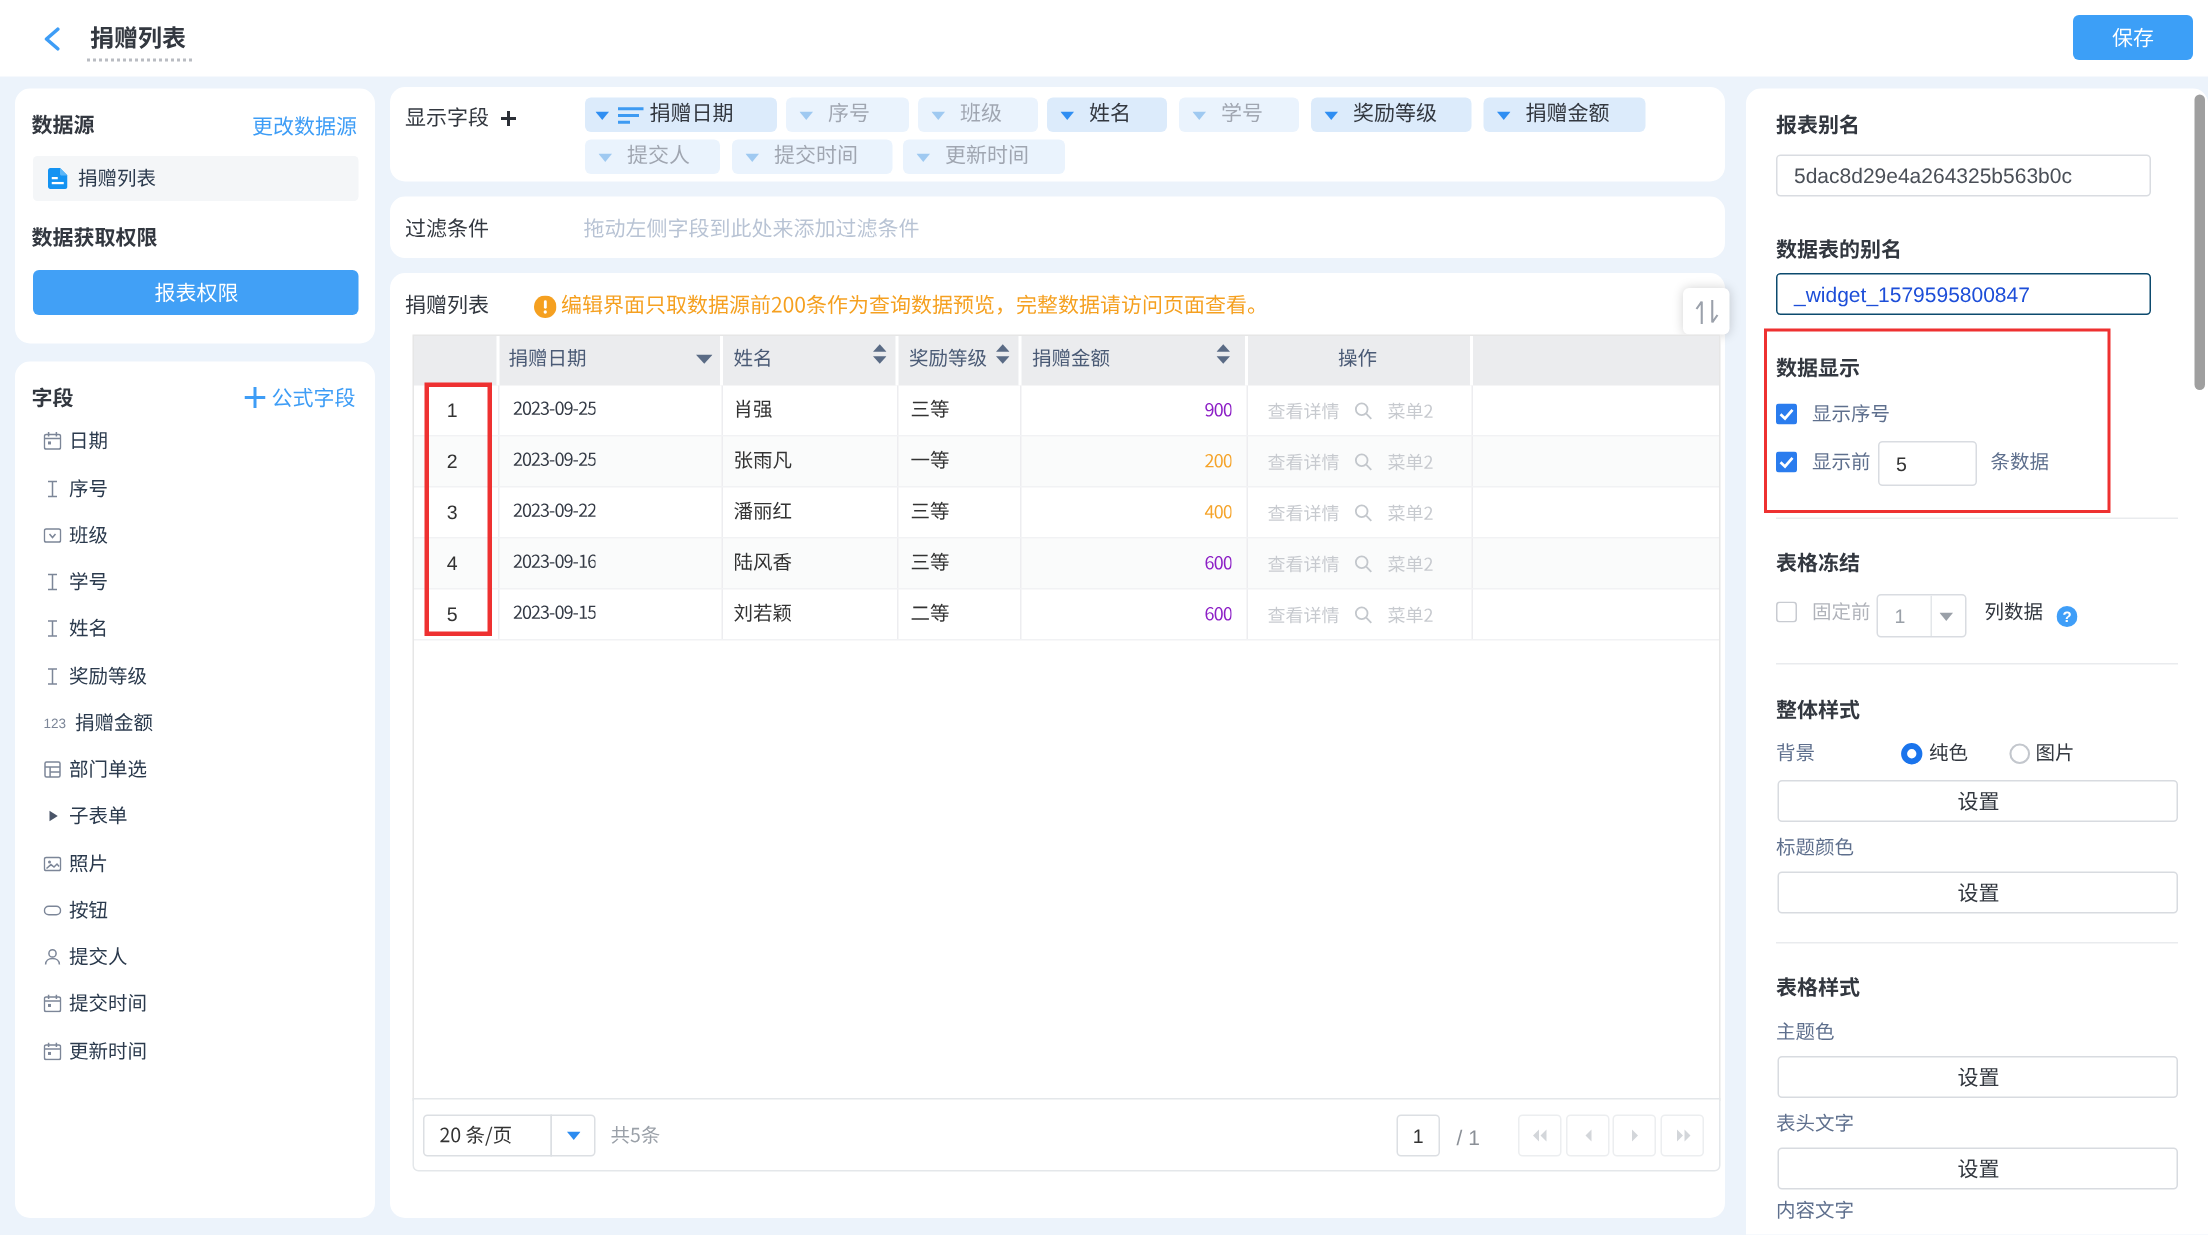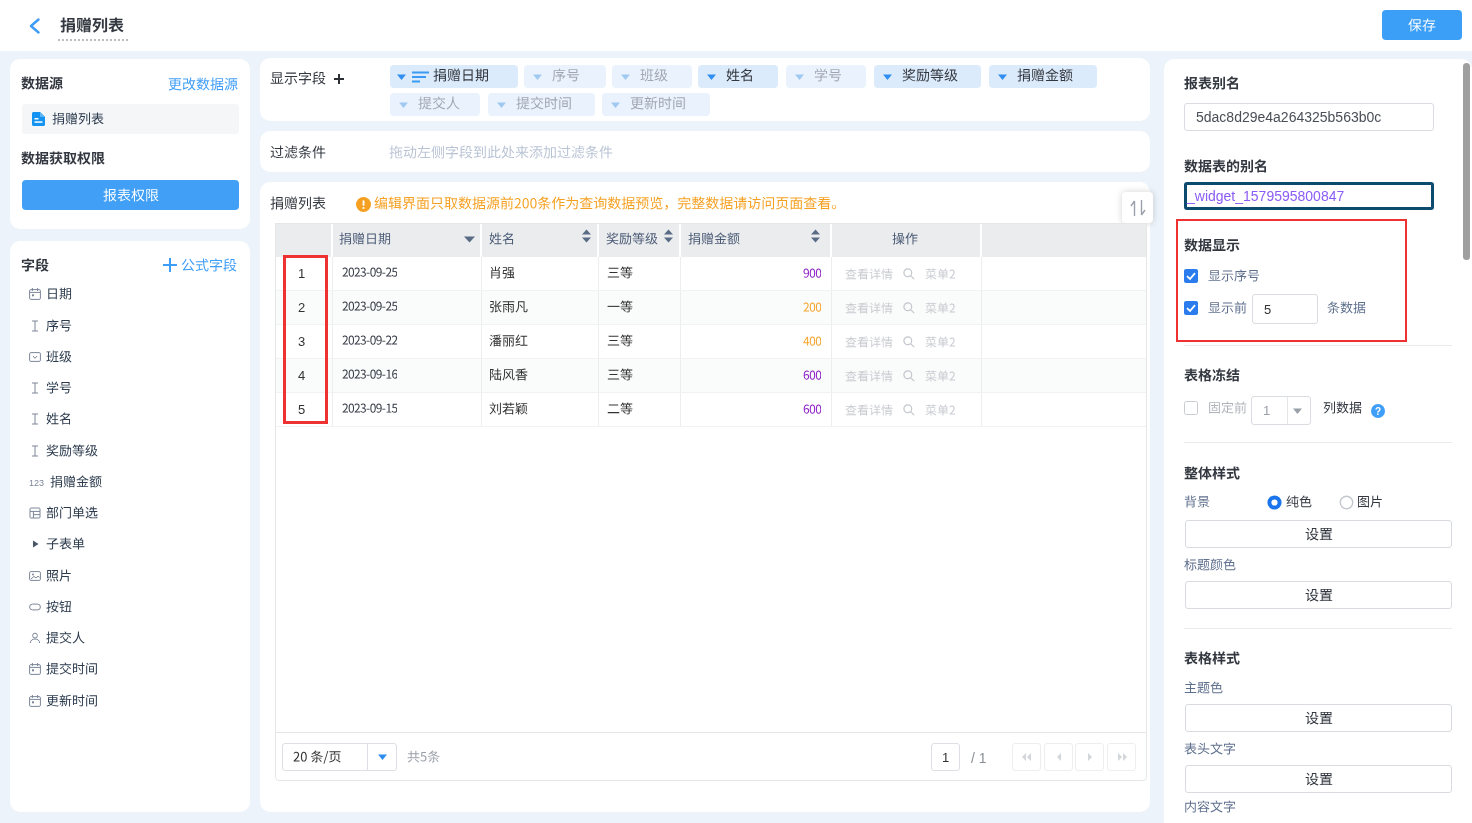--- a/index.html
+++ b/index.html
@@ -1108,21 +1108,21 @@
       <g fill="#333840" transform="translate(0,12.32) scale(0.0140,-0.0140)">
         <use href="#g6" x="0"></use>
         <use href="#g7" x="1000"></use>
         <use href="#g3" x="2000"></use>
         <use href="#g134" x="3000"></use>
         <use href="#g132" x="4000"></use>
         <use href="#g133" x="5000"></use>
       </g>
     </svg>
   </div>
-<div style="position:absolute;left:1184px;top:182px;width:250px;height:28px;border:3px solid #0c4a6e;border-radius:3px;box-sizing:border-box;display:flex;align-items:center;font-size:14px;color:#8b5cf6">_widget_1579595800847</div>
+<div style="position:absolute;left:1184px;top:182px;width:250px;height:28px;border:1px solid #0c4a6e;border-radius:3px;box-sizing:border-box;display:flex;align-items:center;padding-left:11px;font-size:14px;color:#1d4ed8">_widget_1579595800847</div>
 <div style="position:absolute;left:1176px;top:219px;width:231px;height:123px;border:2px solid #ee3131;box-sizing:border-box"></div>
 <div style="position:absolute;left:1184px;top:238px;">
     <svg width="56" height="15">
       <g fill="#333840" transform="translate(0,12.32) scale(0.0140,-0.0140)">
         <use href="#g6" x="0"></use>
         <use href="#g7" x="1000"></use>
         <use href="#g135" x="2000"></use>
         <use href="#g136" x="3000"></use>
       </g>
     </svg>

